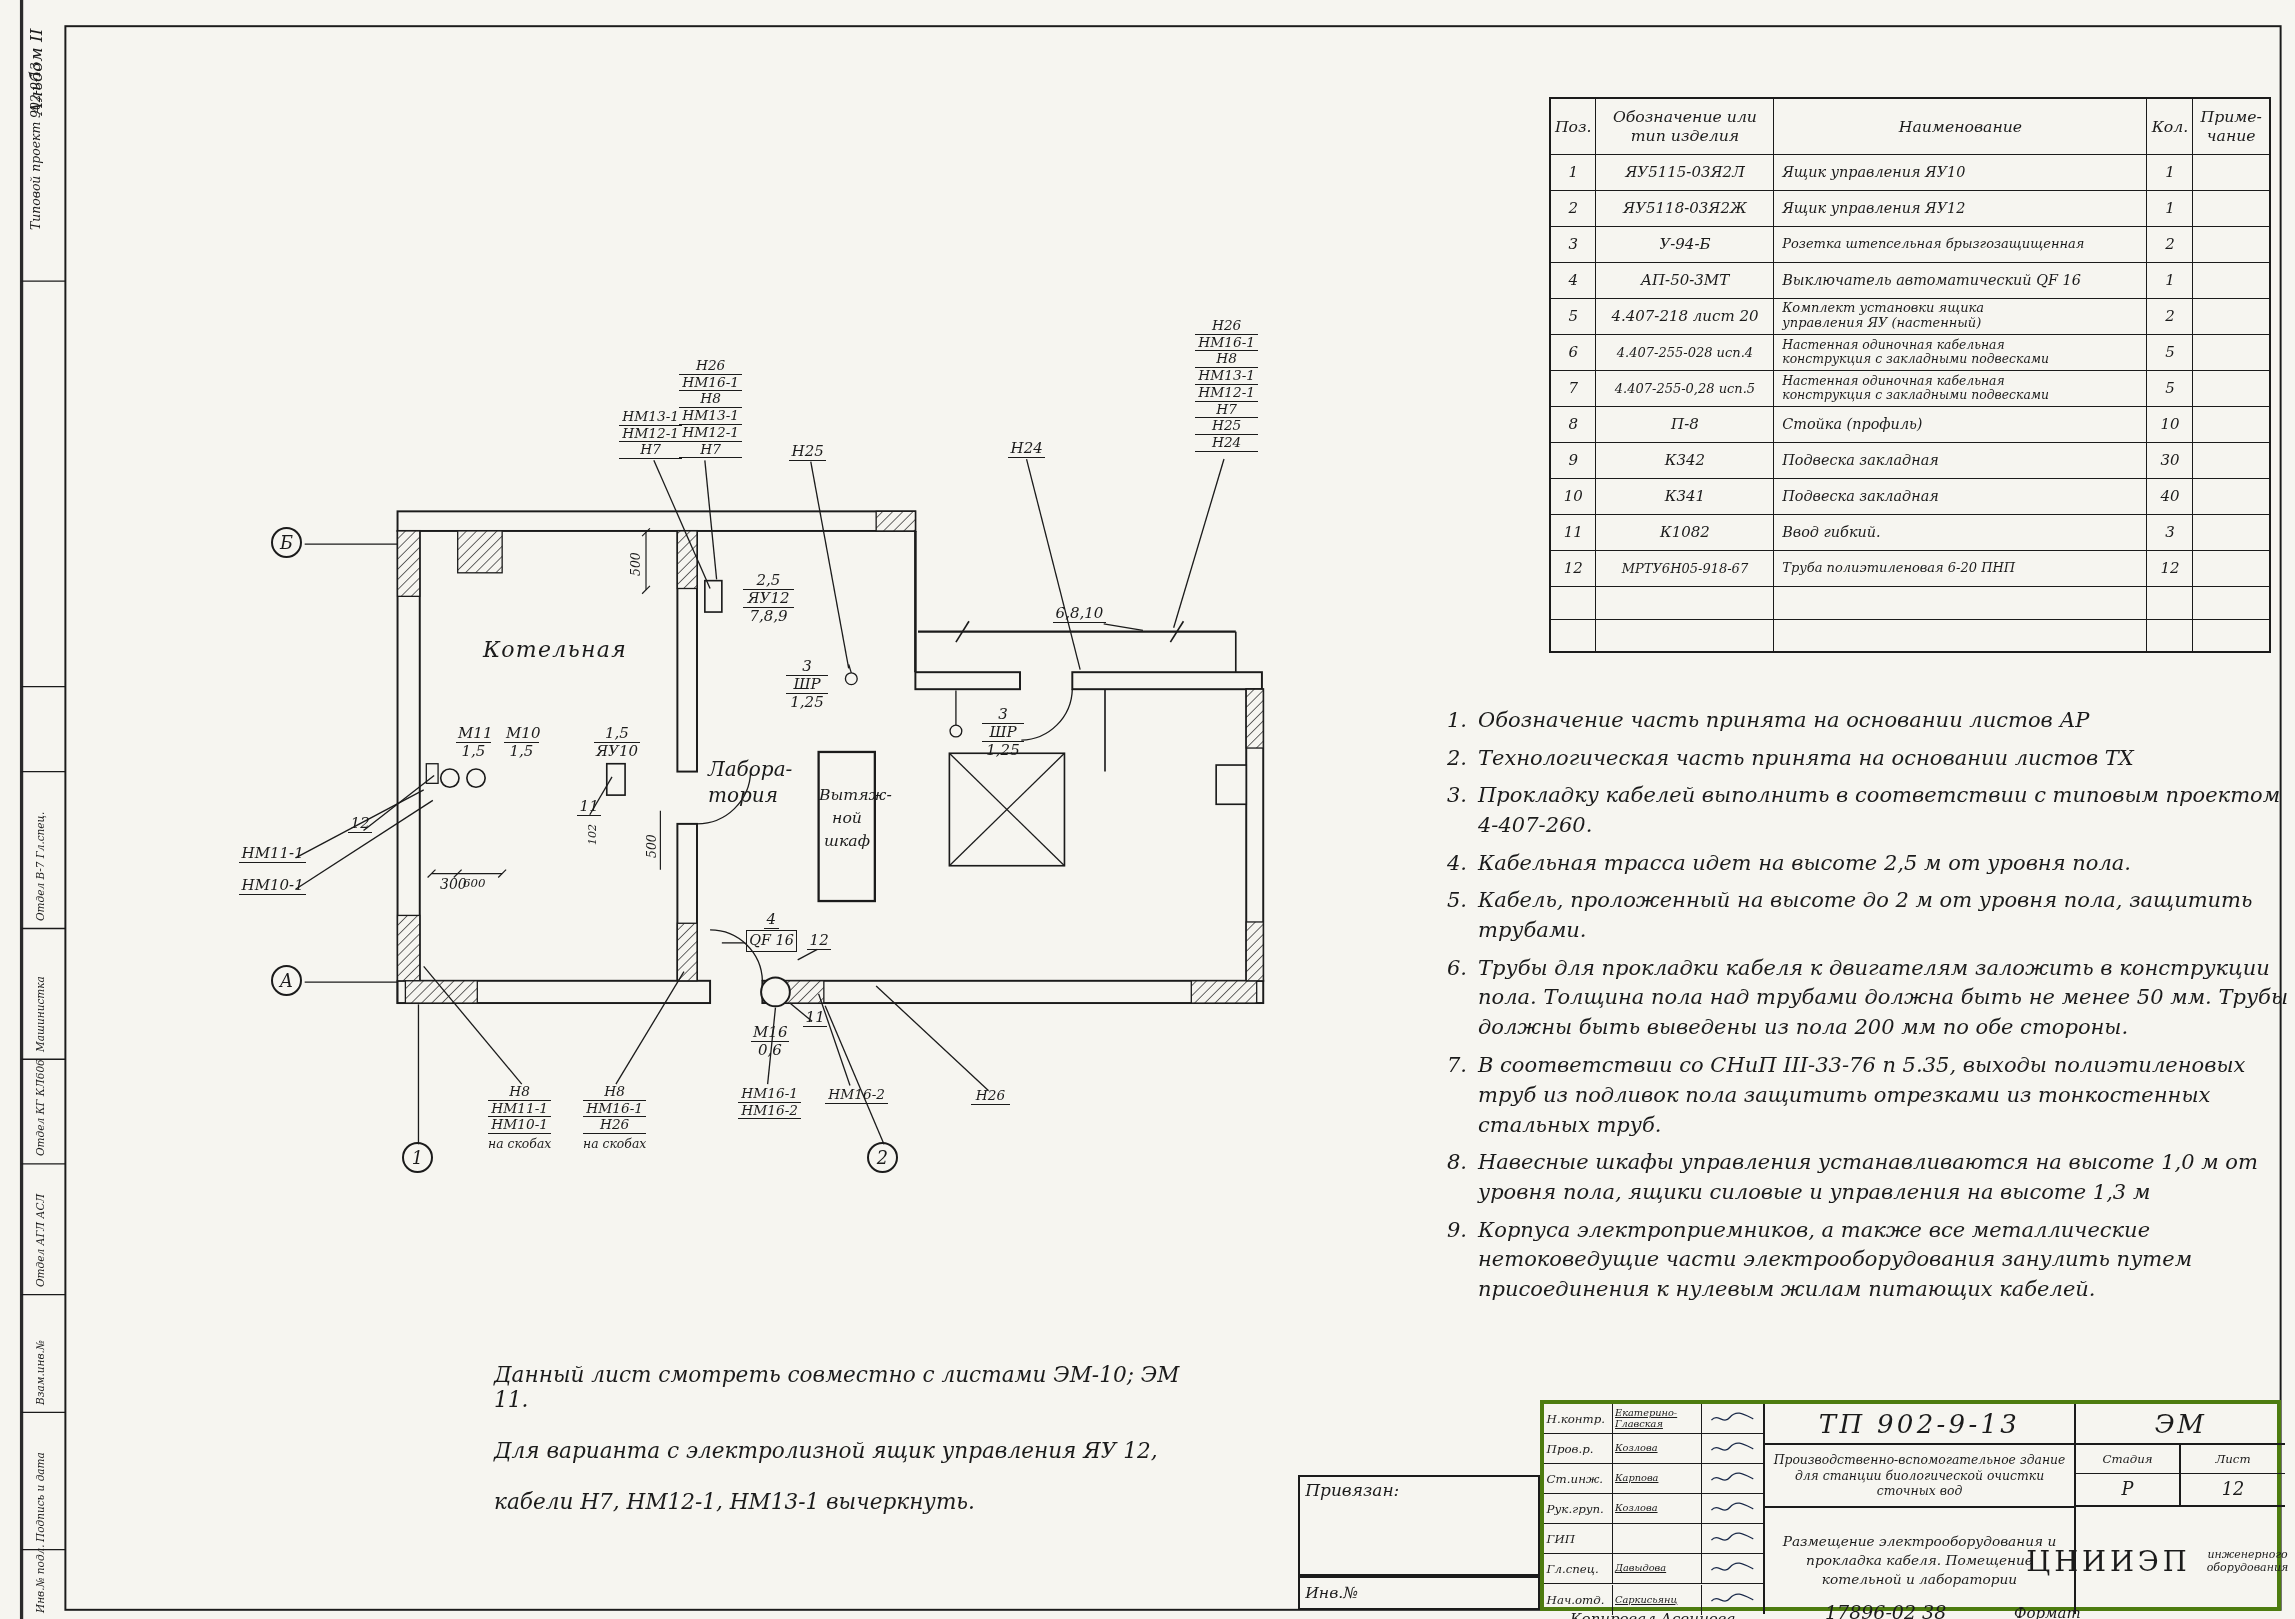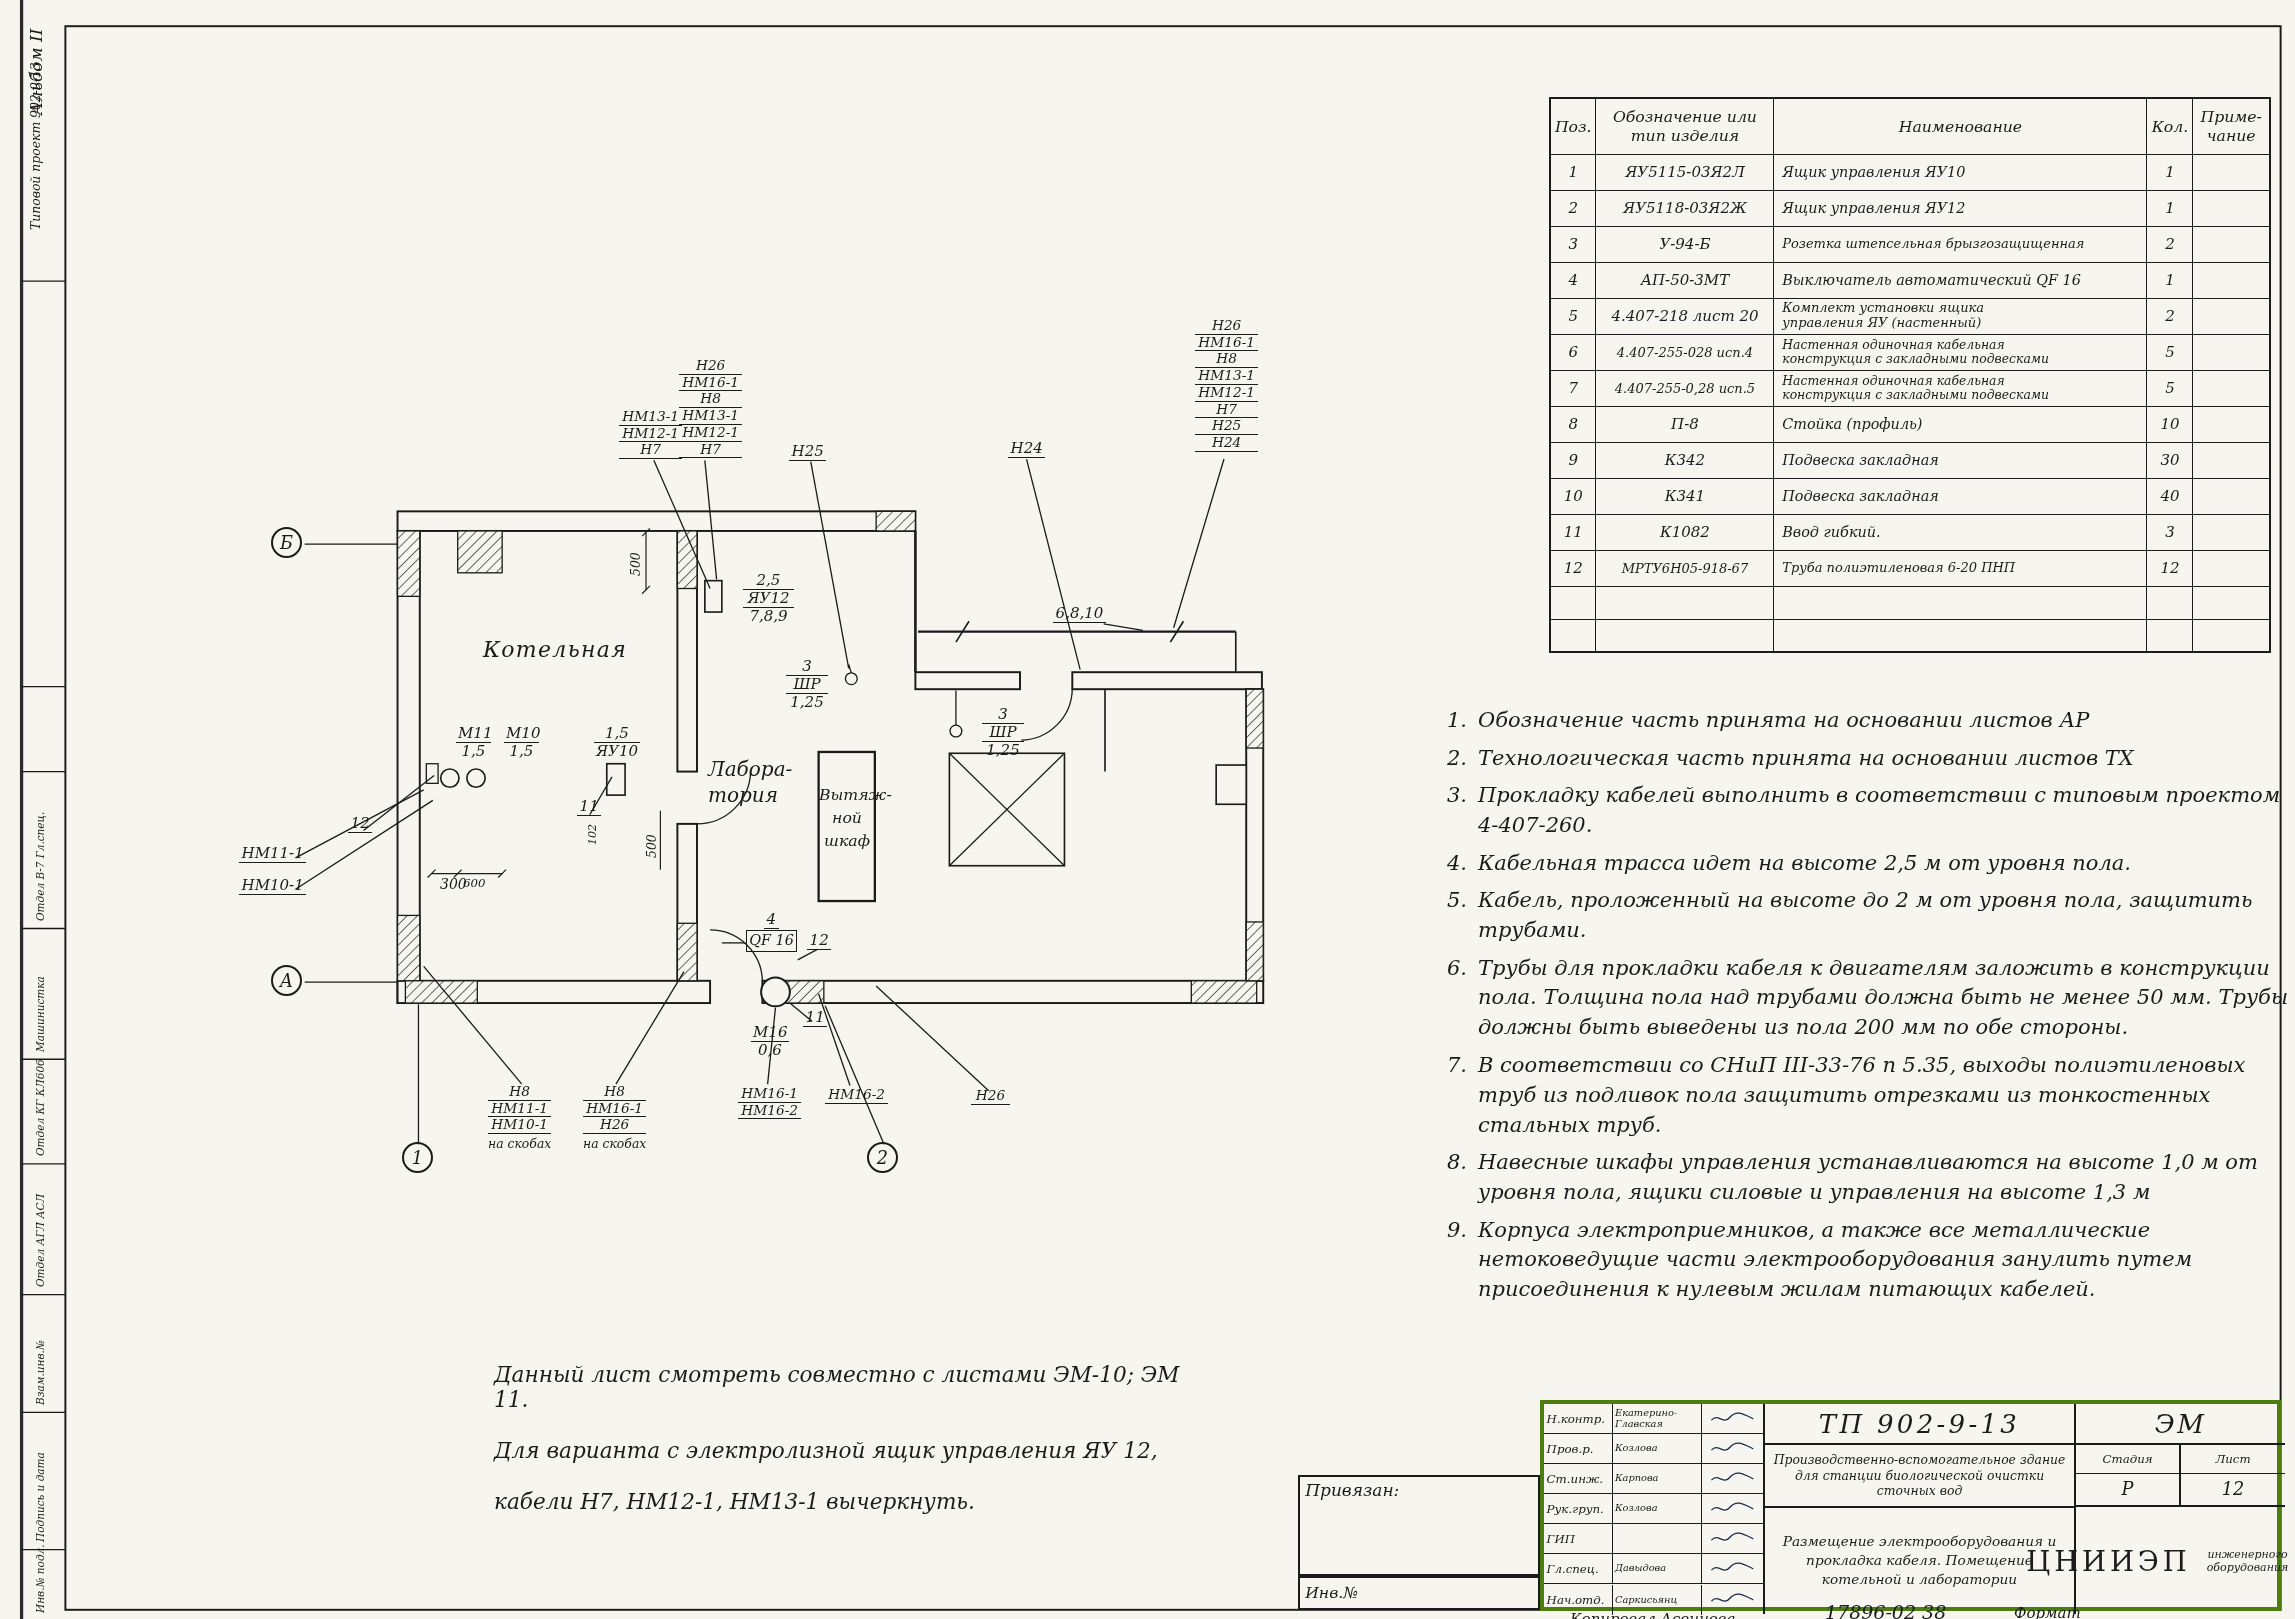--- a/index.html
+++ b/index.html
@@ -32,21 +32,21 @@
   .note{display:flex;margin-bottom:7.8px;font-size:21px;line-height:1.42;font-style:italic;}
   .note .n{flex:0 0 31px;}
   .note .t{flex:1;}
   .bnote{position:absolute;left:494px;top:1362px;width:693px;font-size:21.6px;font-style:italic;}
   .bnote div{margin-bottom:26px;}
   
   .stamp{position:absolute;left:1540px;top:1400px;width:741px;height:211px;border:4px solid #4d7c0f;}
   .rrow{position:absolute;left:0;width:219px;height:30px;border-bottom:1.3px solid #1b1b1b;display:flex;align-items:center;}
   .rrow.last{border-bottom:none;}
   .rrole{width:69px;border-right:1.3px solid #1b1b1b;font-size:11.8px;font-style:italic;padding:0.7px 2.6px;height:100%;display:flex;align-items:center;}
-  .rname{width:89px;border-right:1.3px solid #1b1b1b;font-size:9.8px;font-style:italic;padding:0.7px 2px;line-height:1.05;height:100%;display:flex;align-items:center;}
+  .rname{width:89px;border-right:1.3px solid #1b1b1b;font-size:9.8px;font-style:italic;padding:0.7px 2px;line-height:1.05;height:100%;display:flex;align-items:center;text-decoration:underline;}
   .rsig{flex:1;display:flex;align-items:center;justify-content:center;height:100%;}
   .scell{position:absolute;border-left:2px solid #1b1b1b;display:flex;align-items:center;justify-content:center;font-style:italic;text-align:center;}
   .box{position:absolute;border:2px solid #1b1b1b;}
 </style>
 </head>
 <body>
 
 <div class="sheet">
 
   <svg class="abs" style="left:0;top:0" width="2295" height="1619" viewBox="0 0 3510 2476">

